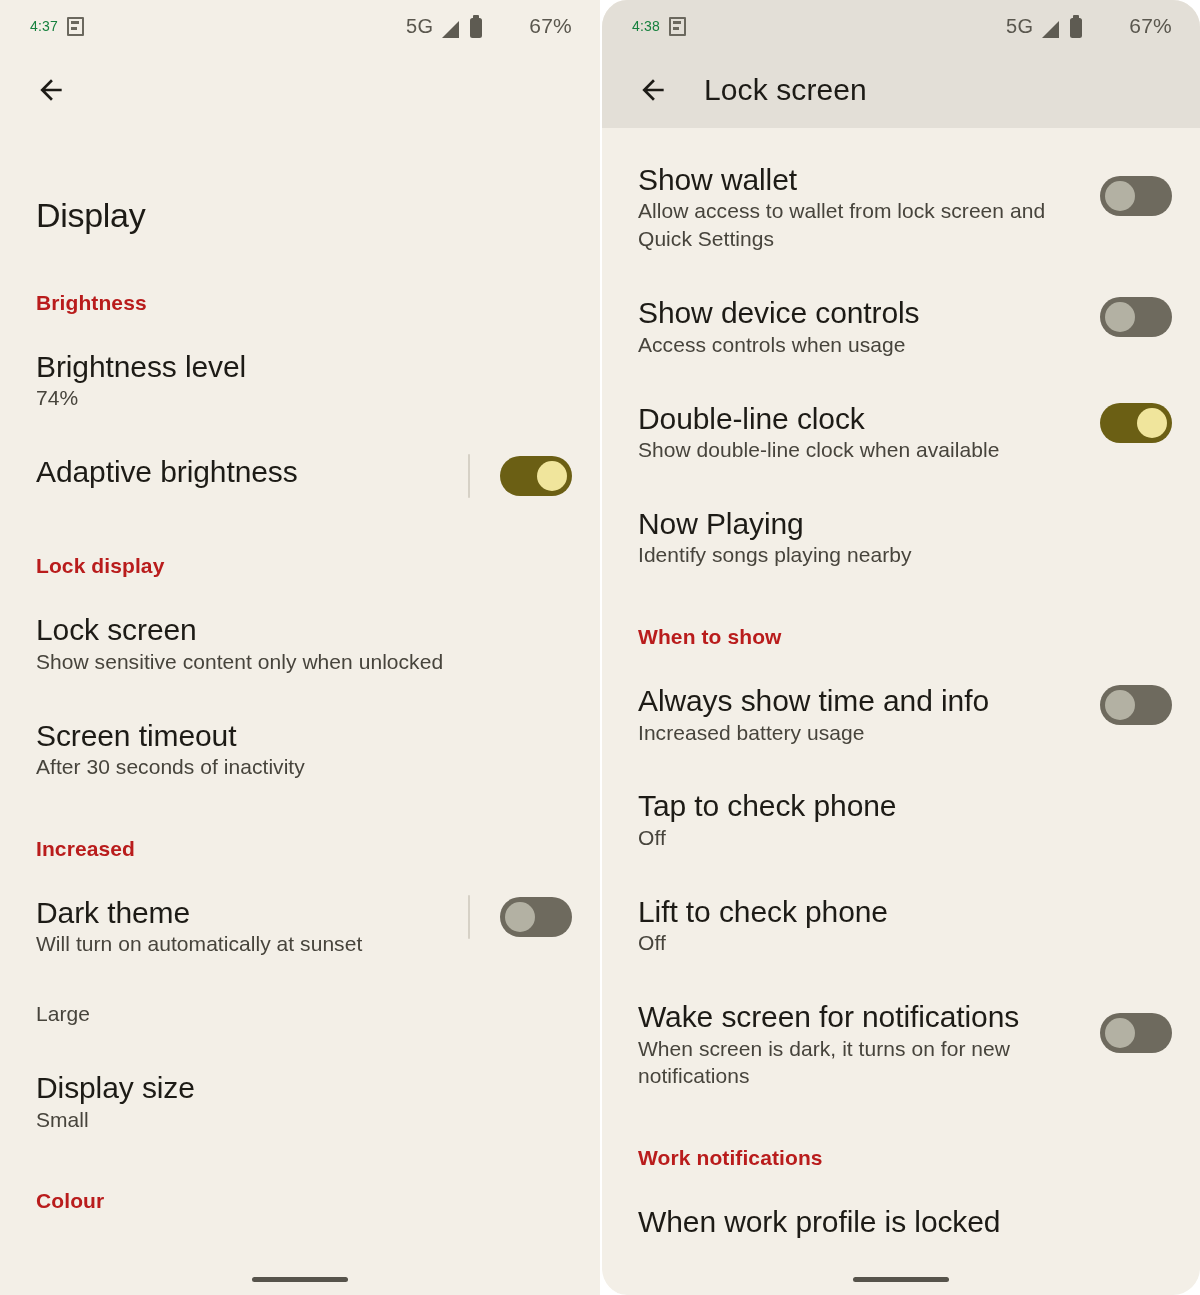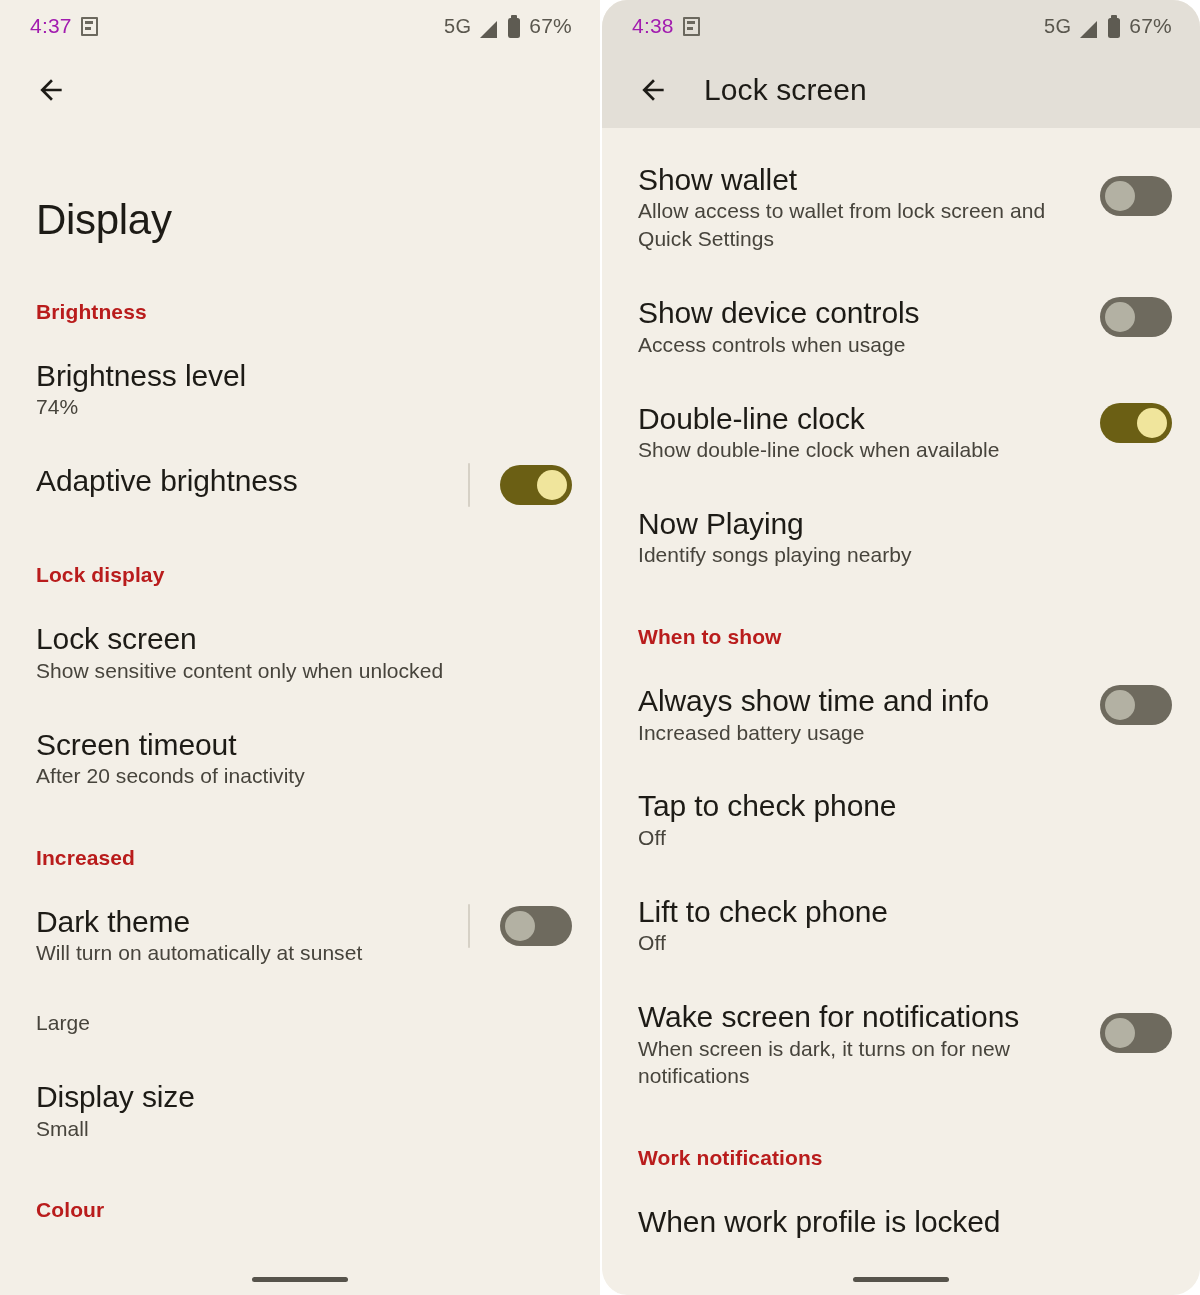--- a/index.html
+++ b/index.html
@@ -38,22 +38,22 @@
     font-size: 21px;
     color: #5E5B52;
   }
   .sb-left { display: flex; align-items: center; gap: 9px; }
   .sb-right {
     margin-left: auto;
     display: flex;
     align-items: flex-end;
     gap: 9px;
   }
-  .sb-time { font-size: 21px; letter-spacing: .2px; color: #a21caf; }
-  .sb-pct { font-size: 21px; letter-spacing: .2px; color: #5A574E; }
+  .sb-time { font-size: 14px; letter-spacing: .2px; color: #15803d; }
+  .sb-pct { font-size: 21px; letter-spacing: .2px; color: #5A574E; margin-left: 38px; }
   .sb-5g  { font-size: 20px; letter-spacing: .3px; color: #5A574E; }
 
   .icon-note {
     width: 17px; height: 19px;
     position: relative;
     border: 2.5px solid #6B685E;
     border-radius: 1px;
     background: #F3EFE7;
   }
   .icon-note::before,
@@ -113,21 +113,21 @@
   .content {
     position: absolute;
     left: 4px; right: 0;
     bottom: 0;
     overflow: hidden;
   }
   .content.left  { top: 128px; }
   .content.right { top: 128px; }
 
   .page-title {
-    font-size: 42px;
+    font-size: 34px;
     color: #1D1B16;
     font-weight: 400;
     padding: 68px 32px 0 32px;
     letter-spacing: -.3px;
   }
 
   .section-header {
     font-size: 21px;
     font-weight: 700;
     color: #b91c1c;
@@ -276,21 +276,21 @@
           <div class="row-title">Lock screen</div>
           <div class="row-summary">Show sensitive content only when unlocked</div>
         </div>
       </div>
 
       <div class="gap-lg"></div>
 
       <div class="row">
         <div class="texts">
           <div class="row-title">Screen timeout</div>
-          <div class="row-summary">After 20 seconds of inactivity</div>
+          <div class="row-summary">After 30 seconds of inactivity</div>
         </div>
       </div>
 
       <div class="gap-xl"></div>
 
       <div class="section-header">Increased</div>
       <div class="gap-md"></div>
 
       <div class="row">
         <div class="texts">

